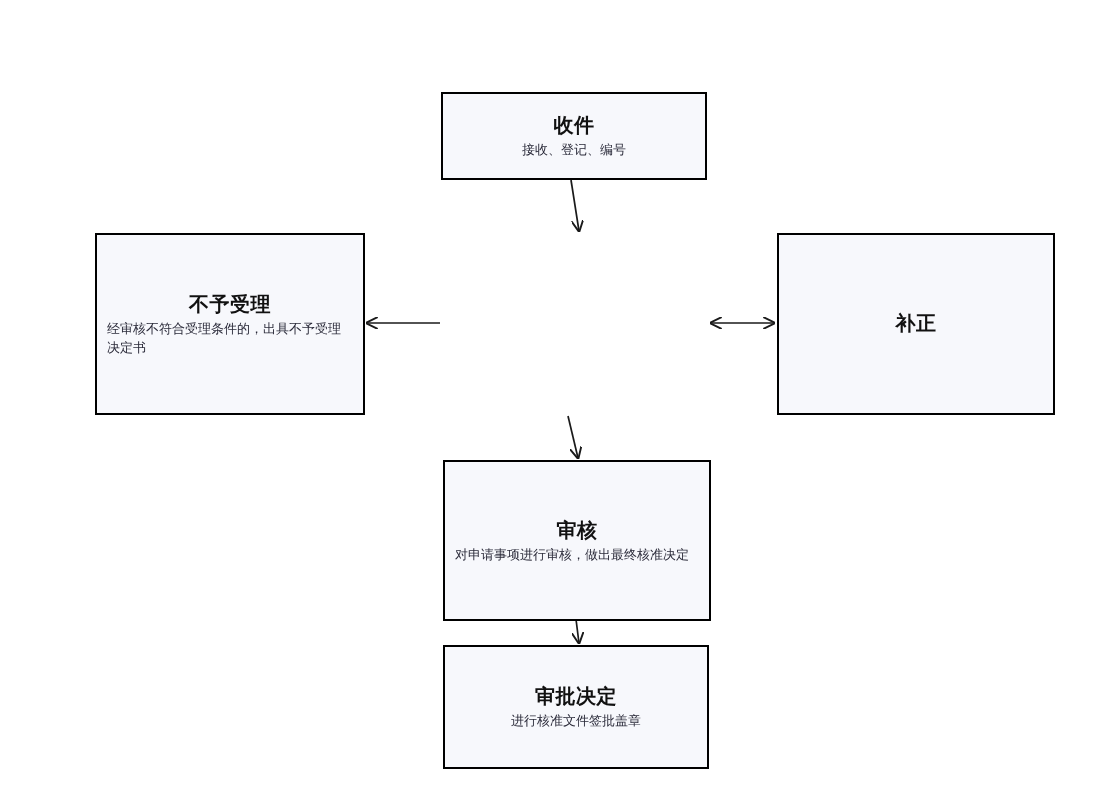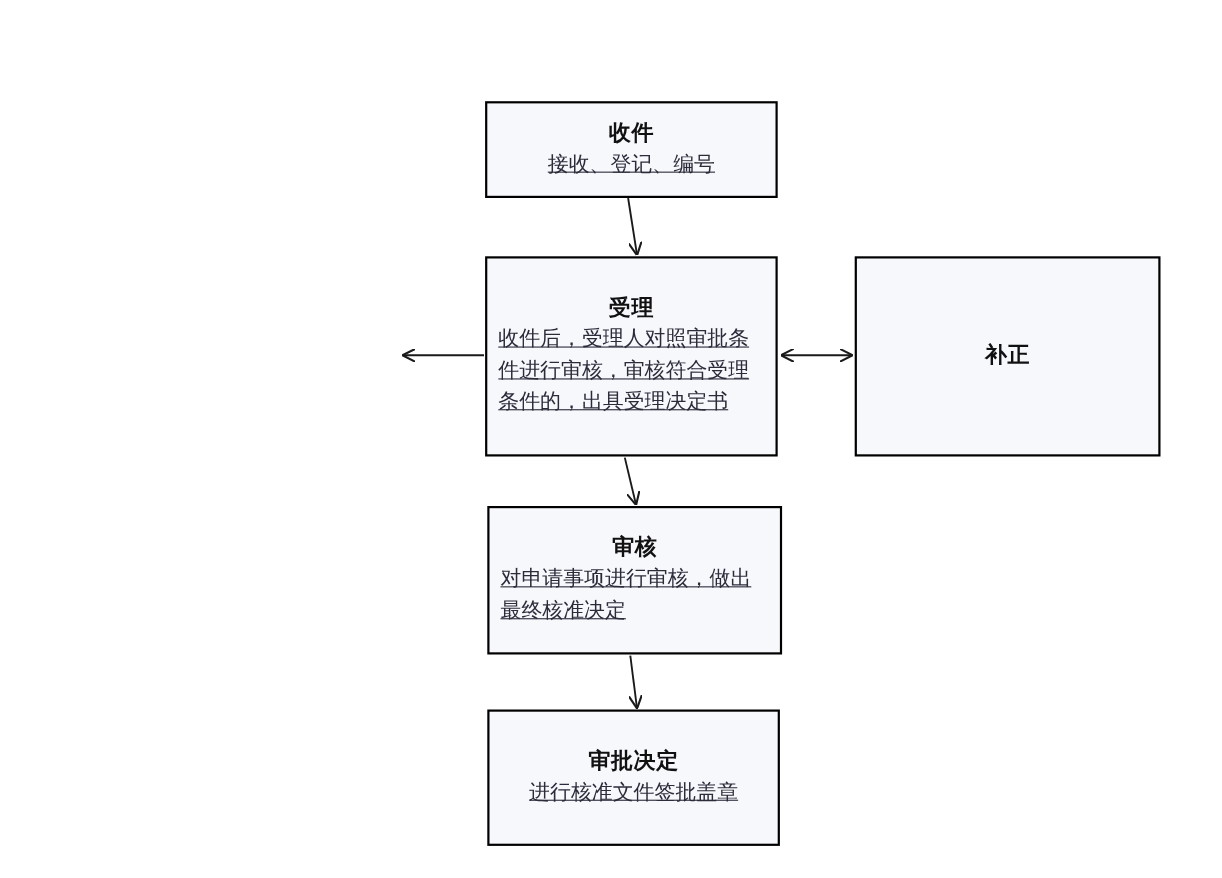--- a/index.html
+++ b/index.html
@@ -44,34 +44,33 @@
   }
   .node .title {
     font-weight: bold;
     font-size: 20px;
     line-height: 1.35;
     color: #111111;
     letter-spacing: 0.5px;
     margin-bottom: 1px;
   }
   .node .desc {
-    font-size: 19px;
+    font-size: 13px;
     line-height: 1.5;
     color: #2b2b3a;
     text-align: justify;
     text-align-last: left;
     width: 100%;
-    text-decoration: underline;
   }
   
   #node-shoujian   { left: 441px; top: 92px;  width: 266px; height: 88px;  }
   #node-shouli     { left: 441px; top: 233px; width: 266px; height: 182px; }
   #node-buyushouli { left: 95px;  top: 233px; width: 270px; height: 182px; }
   #node-buzheng    { left: 777px; top: 233px; width: 278px; height: 182px; }
-  #node-shenhe     { left: 443px; top: 460px; width: 268px; height: 135px; }
+  #node-shenhe     { left: 443px; top: 460px; width: 268px; height: 161px; }
   #node-shenpi     { left: 443px; top: 645px; width: 266px; height: 124px; }
 
   #node-shoujian .desc,
   #node-shenpi .desc {
     text-align: center;
     text-align-last: center;
   }
   #node-buyushouli .desc,
   #node-buzheng .desc,
   #node-shenhe .desc,
@@ -104,25 +103,25 @@
     <line x1="568" y1="416" x2="578" y2="458" stroke="#1a1a1a" stroke-width="1.7" marker-end="url(#arrow-end)"></line>
 
     <line x1="573" y1="596" x2="579" y2="643" stroke="#1a1a1a" stroke-width="1.7" marker-end="url(#arrow-end)"></line>
   </svg>
 
   <div class="node" id="node-shoujian">
     <div class="title">收件</div>
     <div class="desc">接收、登记、编号</div>
   </div>
 
-  <div class="node" id="node-shouli">
-    <div class="title">受理</div>
-    <div class="desc">收件后，受理人对照审批条件进行审核，审核符合受理条件的，出具受理决定书</div>
+
+  <div class="node" id="node-buyushouli">
+    <div class="title">不予受理</div>
+    <div class="desc">经审核不符合受理条件的，出具不予受理决定书</div>
   </div>
-
 
   <div class="node" id="node-buzheng">
     <div class="title">补正</div>
   </div>
 
   <div class="node" id="node-shenhe">
     <div class="title">审核</div>
     <div class="desc">对申请事项进行审核，做出最终核准决定</div>
   </div>
 

